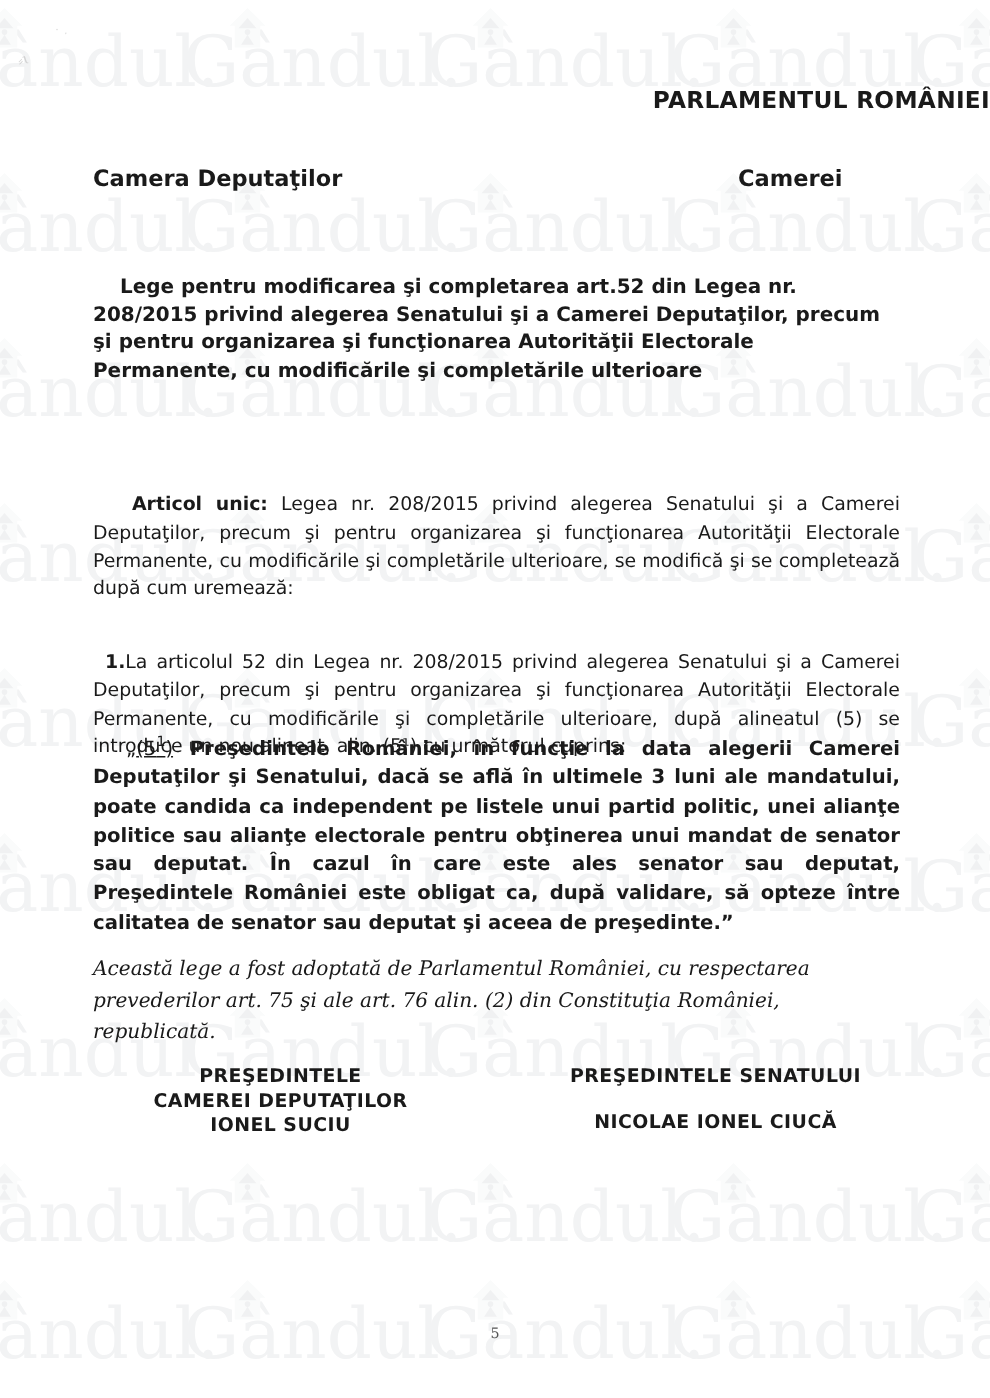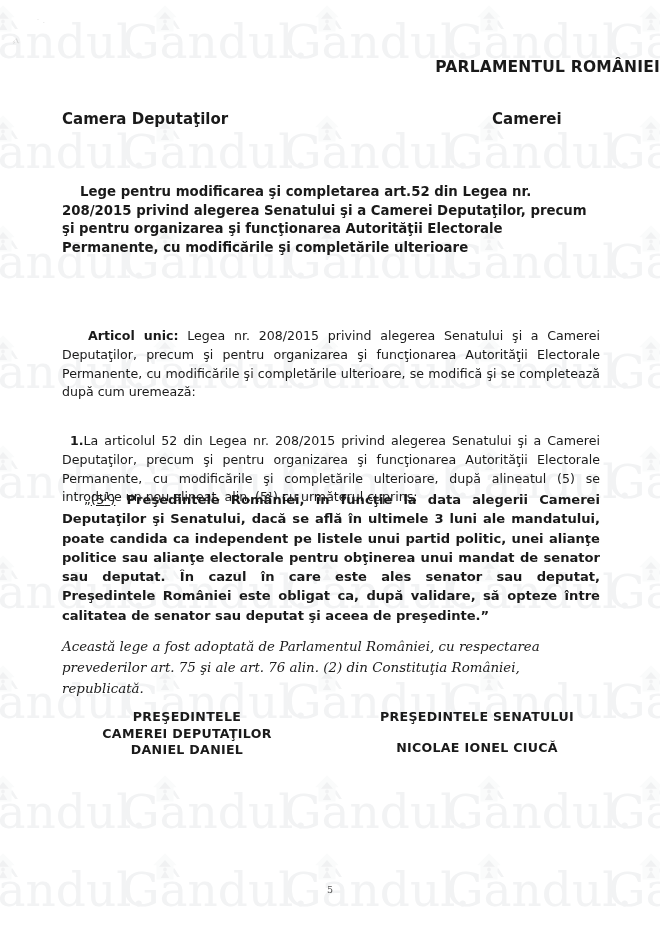--- a/index.html
+++ b/index.html
@@ -441,21 +441,21 @@
 
     <div class="abs" id="par-quote">
       <span class="q-open">„</span><span class="alin-ref"><span>(5</span><sup>1</sup><span>)</span></span><span> Preşedintele României, în funcţie la data alegerii Camerei Deputaţilor şi Senatului, dacă se află în ultimele 3 luni ale mandatului, poate candida ca independent pe listele unui partid politic, unei alianţe politice sau alianţe electorale pentru obţinerea unui mandat de senator sau deputat. În cazul în care este ales senator sau deputat, Preşedintele României este obligat ca, după validare, să opteze între calitatea de senator sau deputat şi aceea de preşedinte.”</span>
     </div>
 
     <div class="abs" id="closing-note">Această lege a fost adoptată de Parlamentul României, cu respectarea prevederilor art. 75 şi ale art. 76 alin. (2) din Constituţia României, republicată.</div>
 
     <div class="abs sig-block" id="sig-left">
       <div>PREŞEDINTELE</div>
       <div>CAMEREI DEPUTAŢILOR</div>
-      <div>DANIEL DANIEL</div>
+      <div>IONEL SUCIU</div>
     </div>
 
     <div class="abs sig-block" id="sig-right">
       <div>PREŞEDINTELE SENATULUI</div>
       <span class="sig-name">NICOLAE IONEL CIUCĂ</span>
     </div>
 
     <div class="abs" id="page-number">5</div>
 
   </div>

